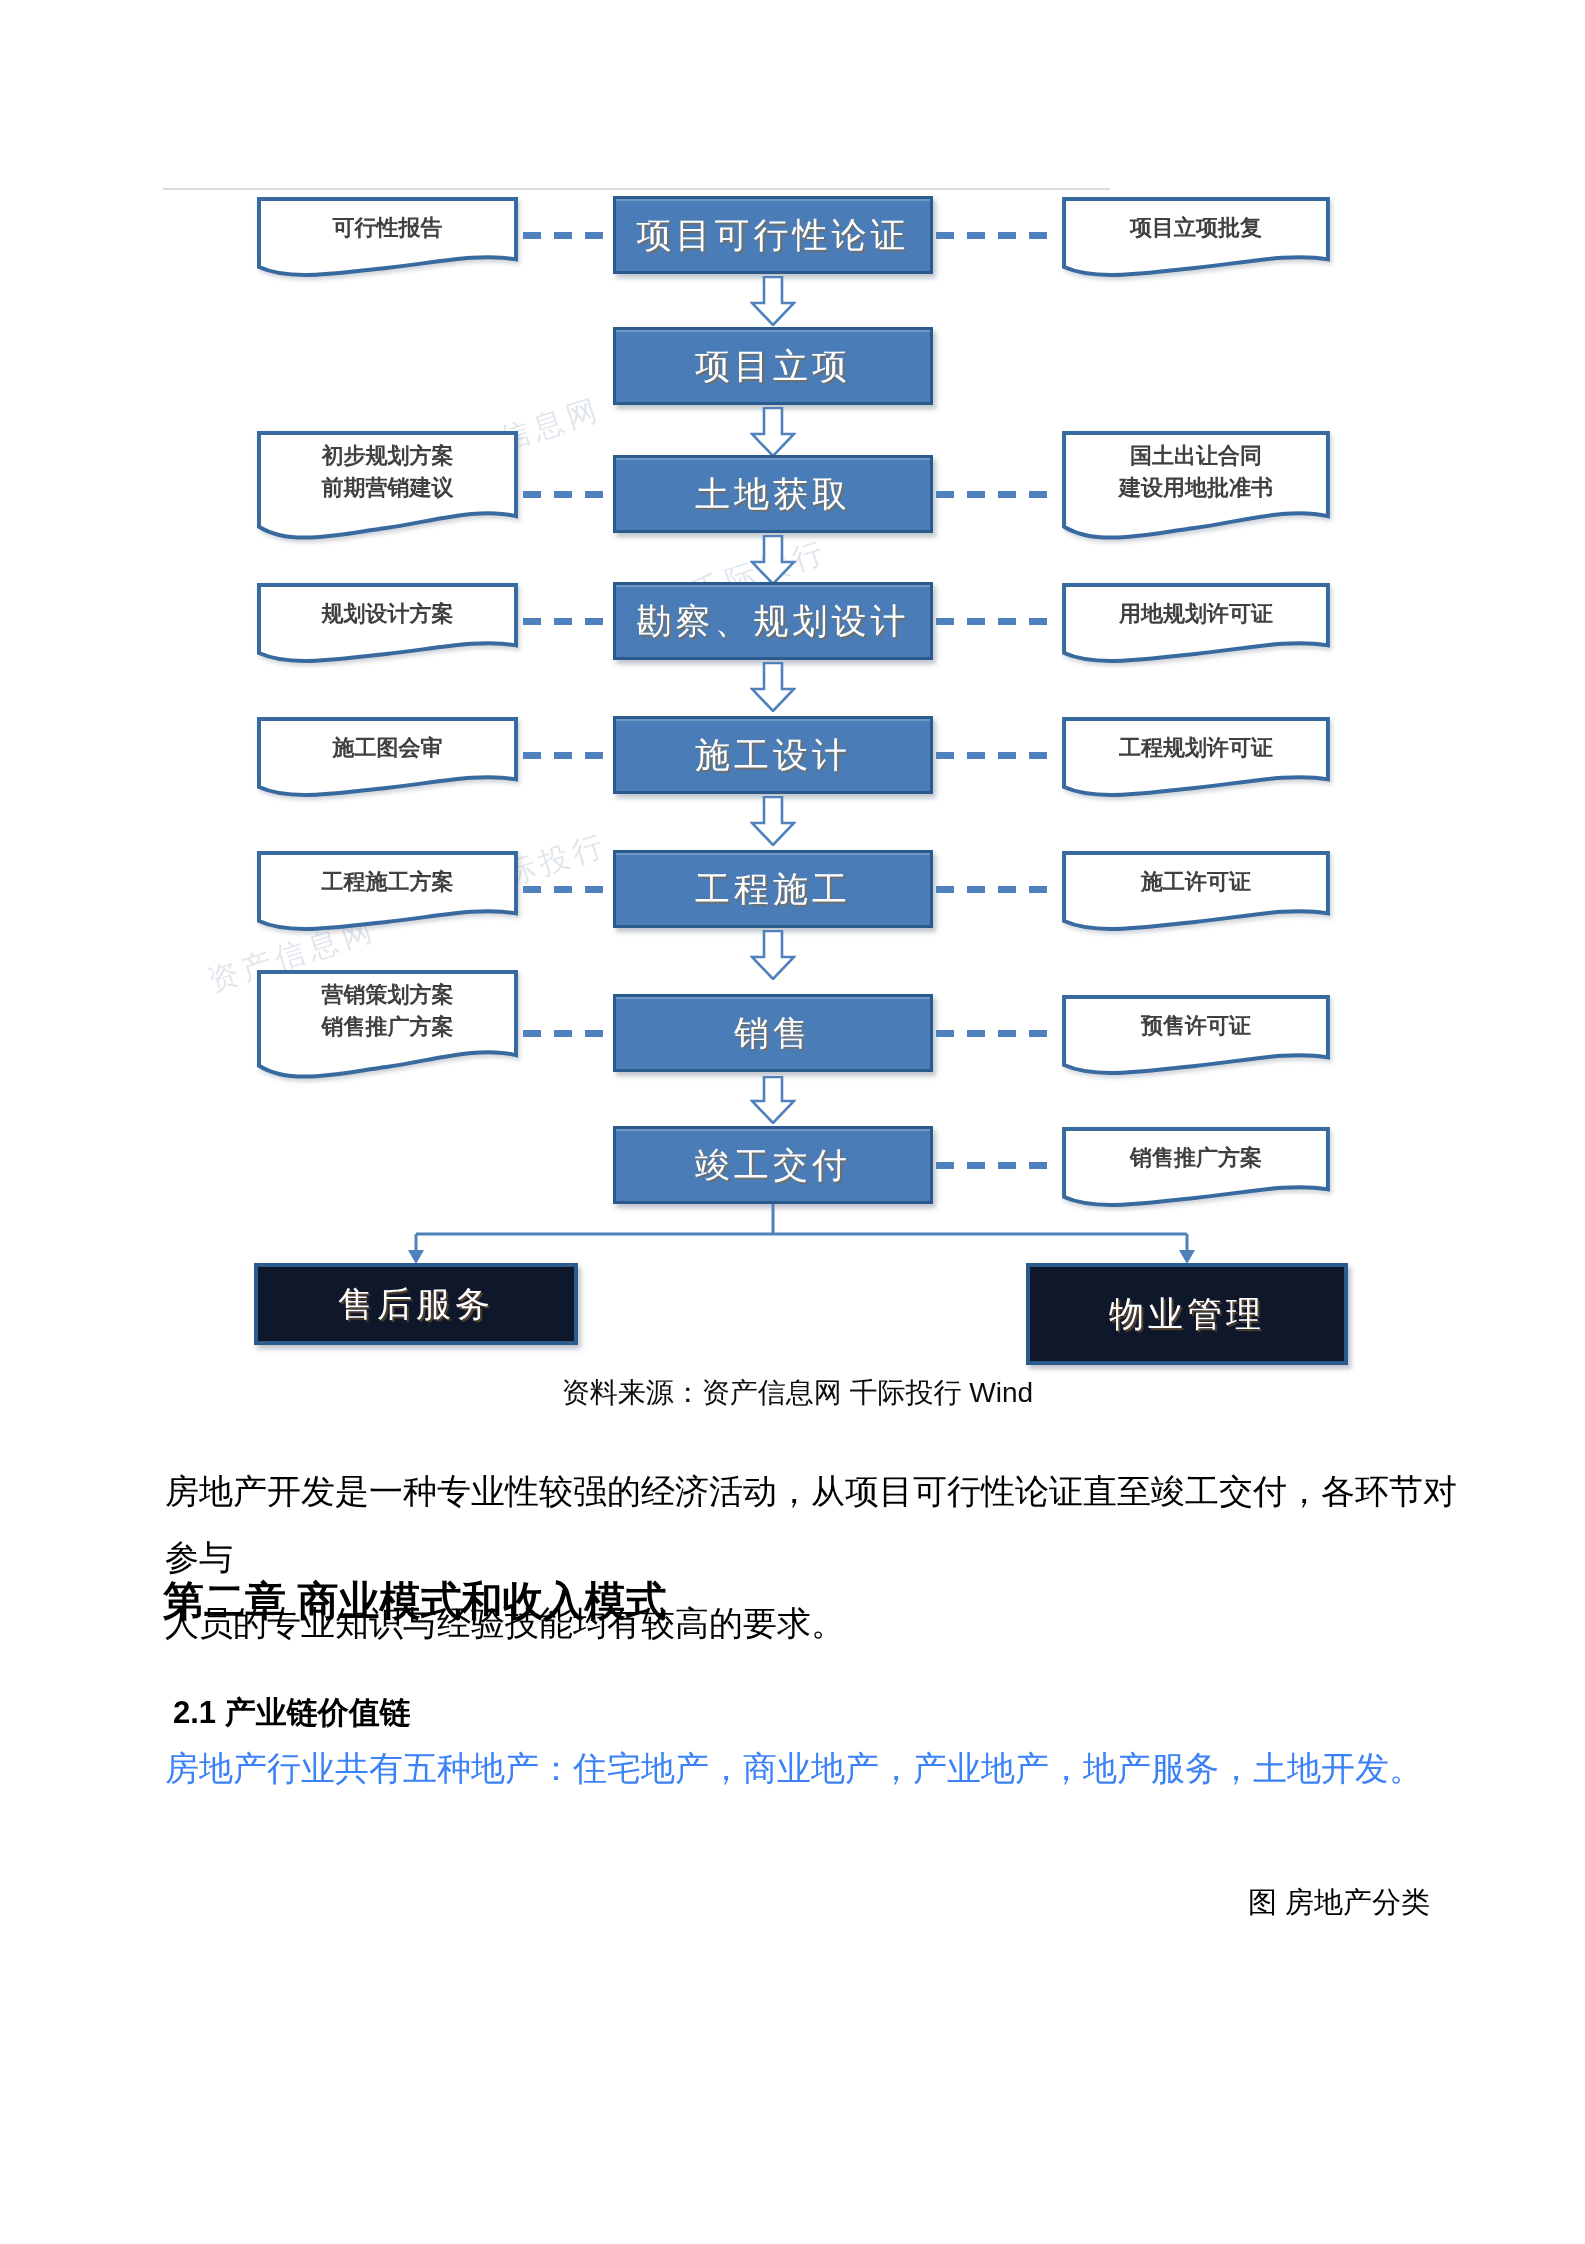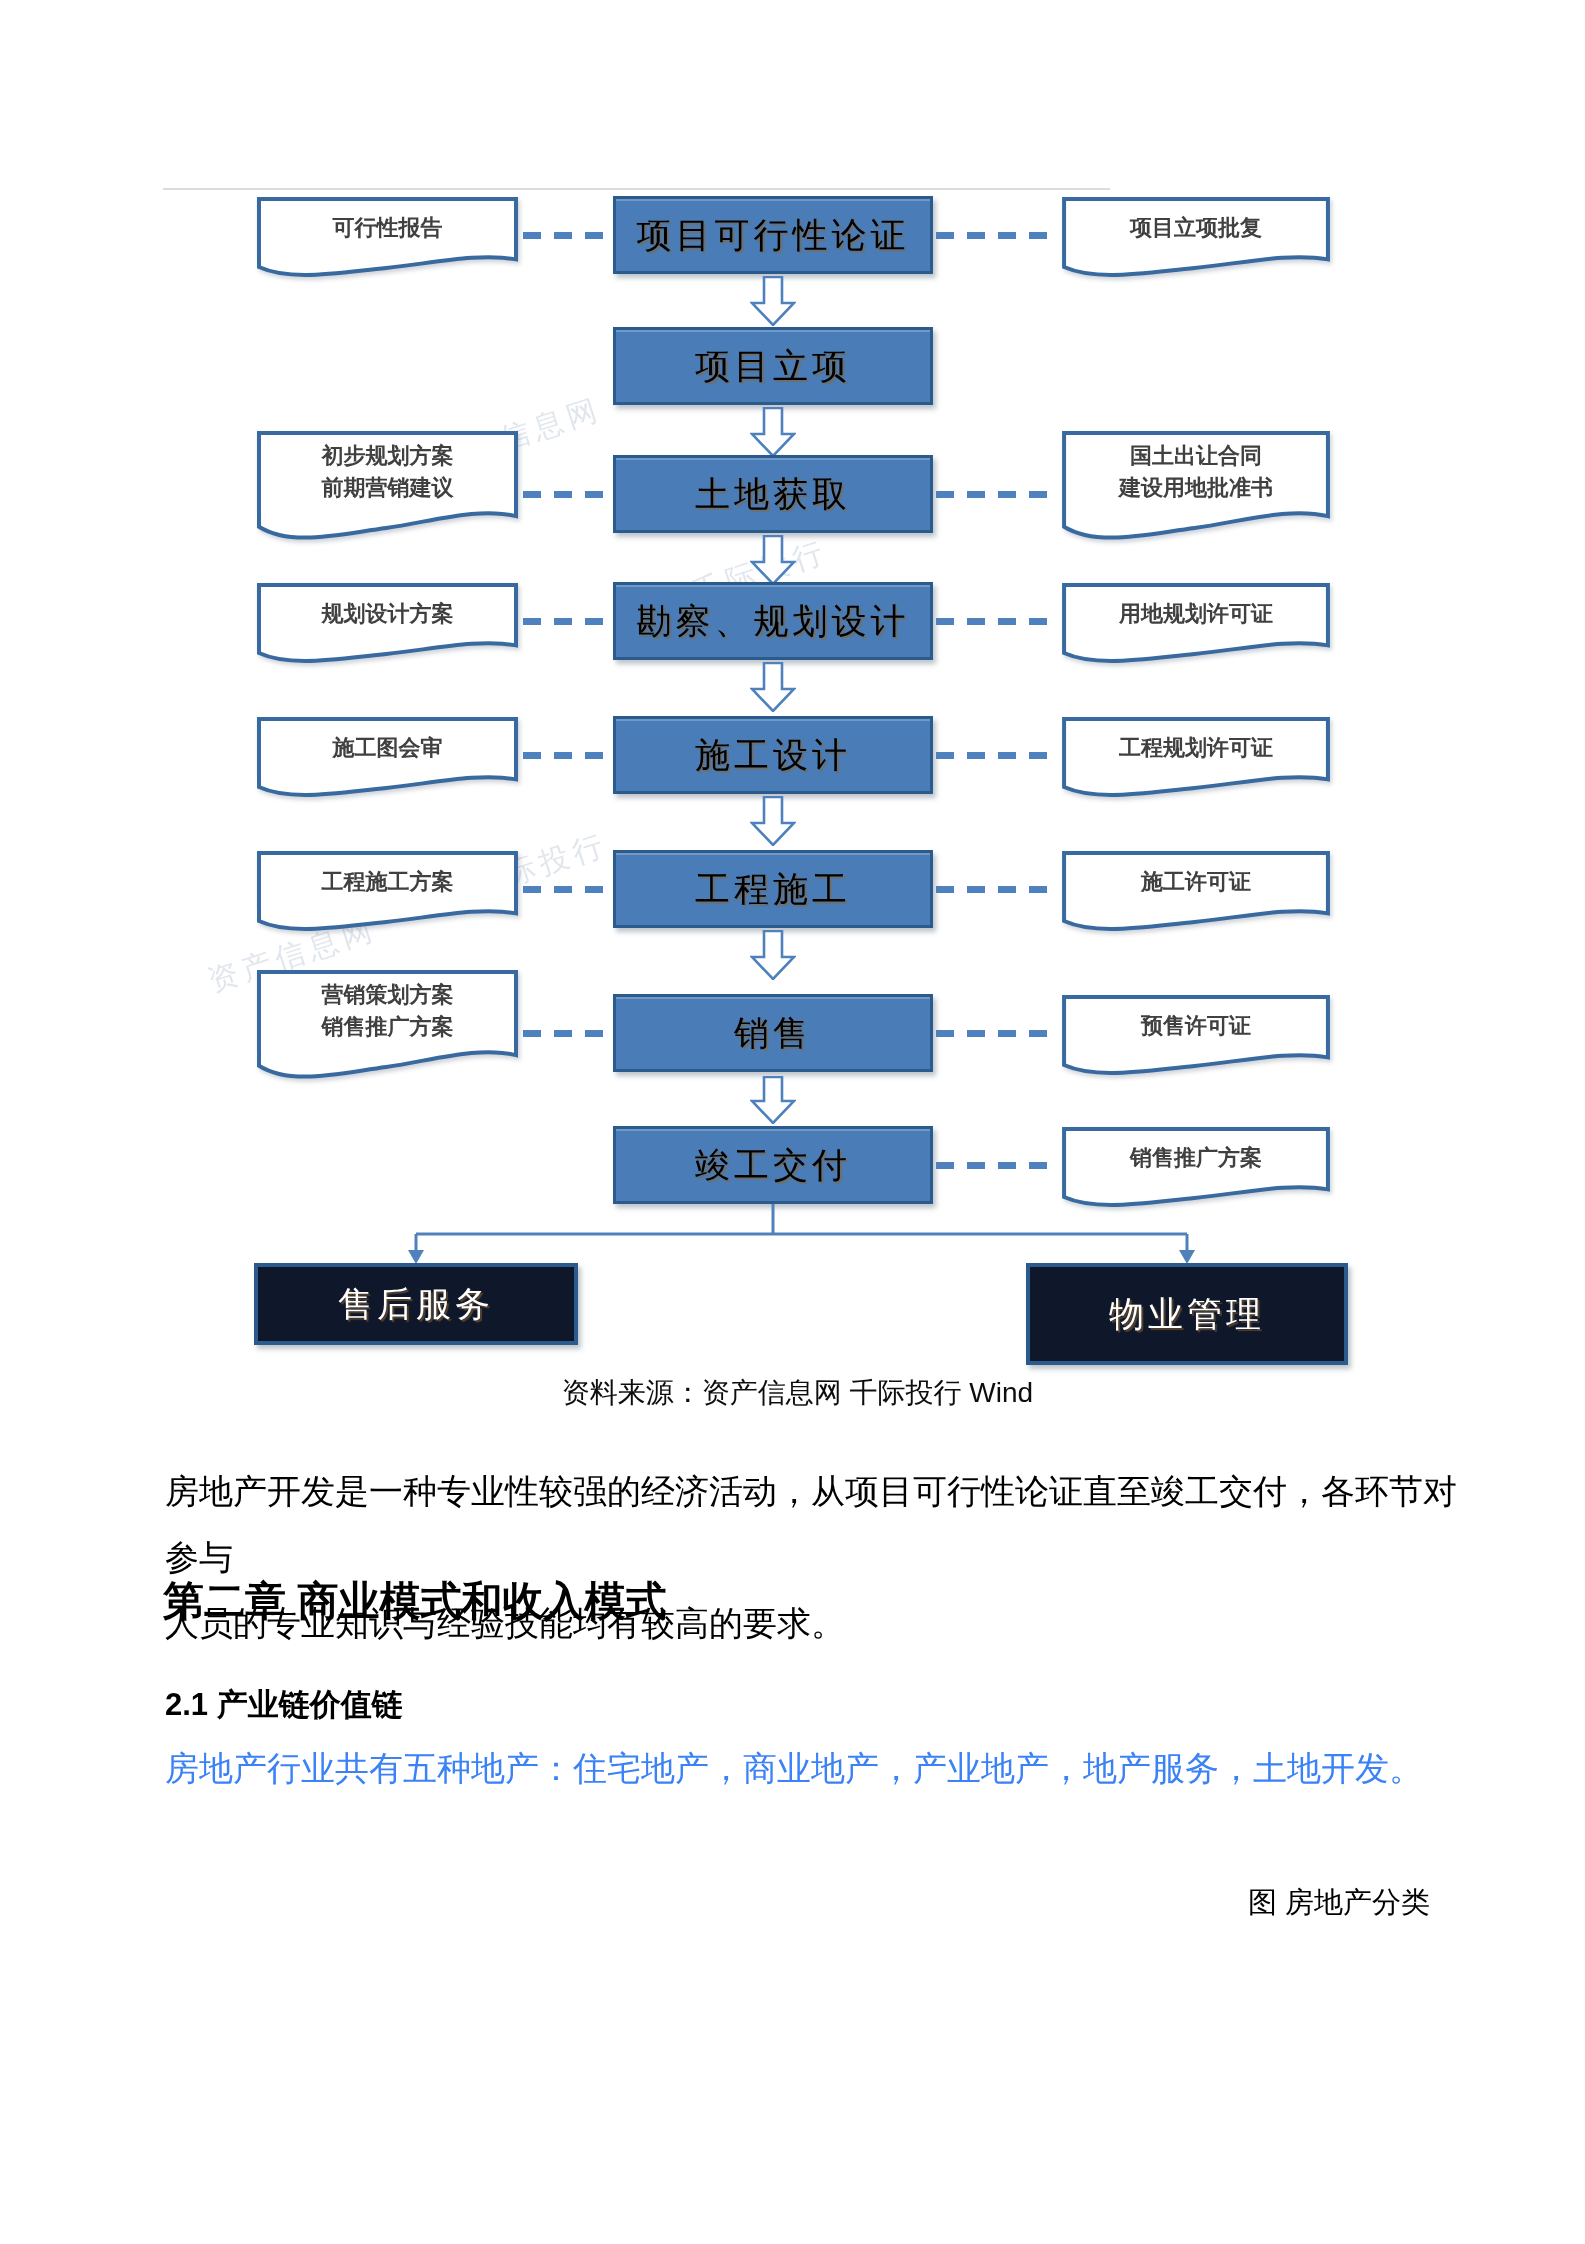--- a/index.html
+++ b/index.html
@@ -6,21 +6,21 @@
   .page{position:relative;width:1585px;height:2244px;background:#ffffff;overflow:hidden;
         font-family:"Liberation Sans", sans-serif;color:#000;}
   .topline{position:absolute;left:163px;top:188px;width:947px;height:2px;background:#dcdcdc;}
 
   
   .frow{position:absolute;left:0;width:100%;height:0;}
   .pbox{position:absolute;left:613px;width:320px;height:78px;box-sizing:border-box;
         background:#4a7db8;border:3px solid #2b5a8c;
         box-shadow:3px 4px 5px rgba(110,125,140,.45), inset 0 2px 0 rgba(255,255,255,.22);
         display:flex;align-items:center;justify-content:center;}
-  .pbox span{color:#000000;font-size:35px;letter-spacing:4px;
+  .pbox span{color:#ffffff;font-size:35px;letter-spacing:4px;
         text-shadow:2px 2px 1px rgba(140,100,45,.55);white-space:nowrap;}
   .bbox{position:absolute;box-sizing:border-box;background:#0f172a;border:4px solid #2b5a8c;
         box-shadow:3px 4px 5px rgba(110,125,140,.45);
         display:flex;align-items:center;justify-content:center;}
   .bbox span{color:#ffffff;font-size:35px;letter-spacing:4px;
         text-shadow:2px 2px 1px rgba(140,100,45,.55);}
   .doc{position:absolute;}
   .doc.left{left:255px;width:265px;}
   .doc.right{left:1060px;width:272px;}
   .doc.s{top:0;height:96px;}
@@ -267,17 +267,17 @@
   </div>
   <div class="bbox" style="left:1026px;top:1263px;width:322px;height:102px">
     <span>物业管理</span>
   </div>
 
   <div class="source-cap">资料来源：资产信息网 千际投行 Wind</div>
 
   <div class="para">房地产开发是一种专业性较强的经济活动，从项目可行性论证直至竣工交付，各环节对参与
 人员的专业知识与经验技能均有较高的要求。</div>
   <h1 class="chapter" style="margin:0">第二章 商业模式和收入模式</h1>
-  <h2 class="subhead" style="margin:0">2.1 产业链价值链</h2>
+  <h2 class="subhead" style="margin:8px">2.1 产业链价值链</h2>
   <div class="sentence">房地产行业共有五种地产：住宅地产，商业地产，产业地产，地产服务，土地开发。</div>
   <div class="figcap">图 房地产分类</div>
 
 </div>
 
 </body></html>

